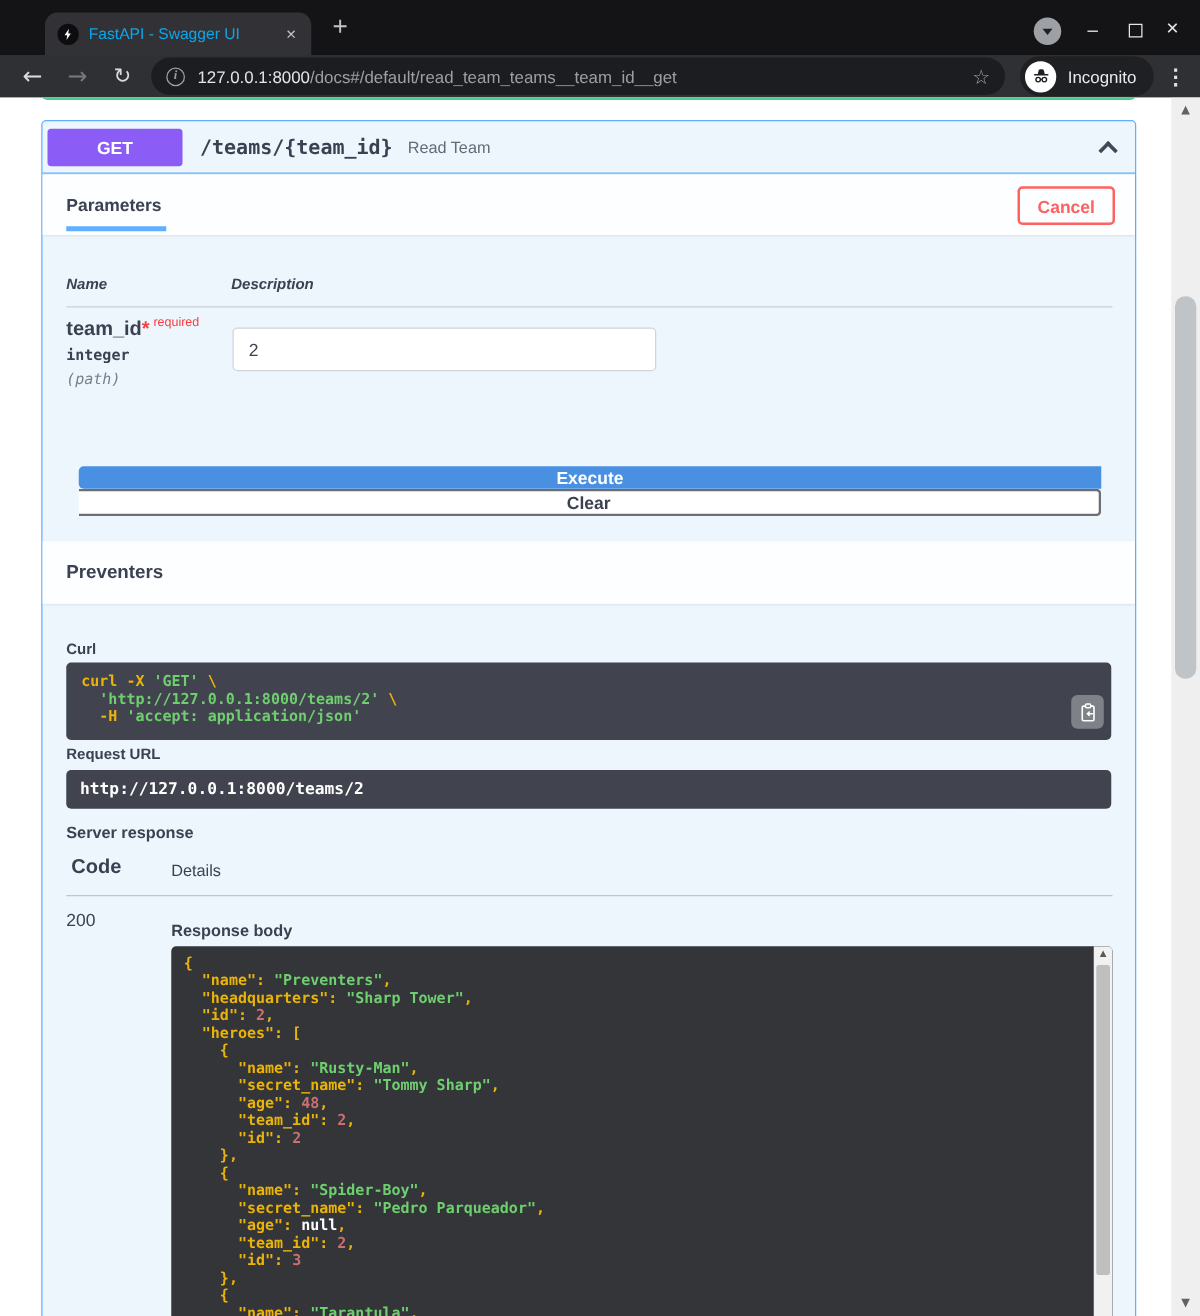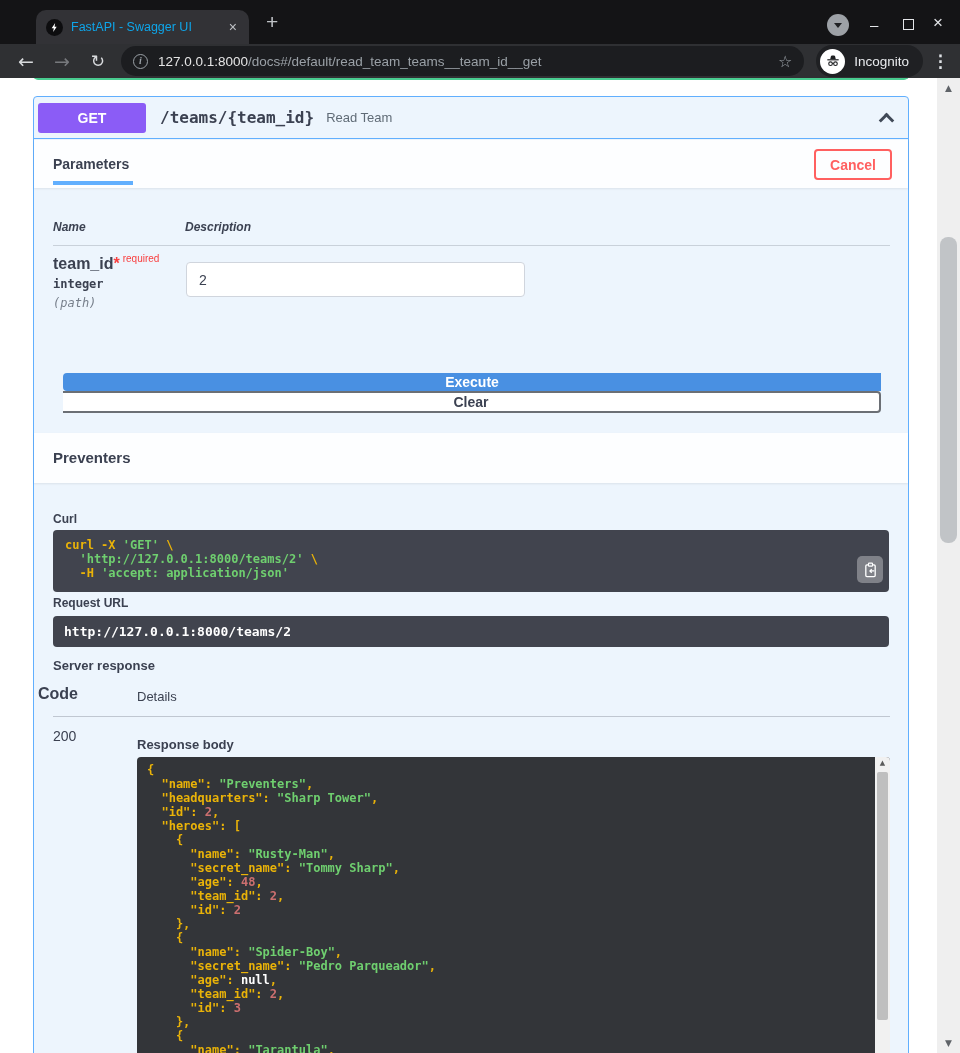--- a/index.html
+++ b/index.html
@@ -239,21 +239,21 @@
           <rect x="5.8" y="1.2" width="4.4" height="3.2" rx="0.8" fill="#8b8e96" stroke="#fff" stroke-width="1.2"></rect>
           <path d="M12 9.5 H7.5 M9.3 7.6 L7.4 9.5 l1.9 1.9" stroke="#fff" fill="none" stroke-width="1.3"></path>
         </svg>
       </button>
     </div>
 
     <span class="ab small-label" style="left:19px;top:499px;">Request URL</span>
     <div class="ab darkblock url-block mono">http://127.0.0.1:8000/teams/2</div>
 
     <span class="ab small-label" style="left:19px;top:561px;font-size:13px;">Server response</span>
-    <span class="ab" style="left:4px;top:588px;font-size:16px;font-weight:bold;">Code</span>
+    <span class="ab" style="left:23px;top:588px;font-size:16px;font-weight:bold;">Code</span>
     <span class="ab" style="left:103px;top:592px;font-size:13px;font-weight:normal;">Details</span>
     <div class="ab hr-line"></div>
 
     <span class="ab" style="left:19px;top:631px;font-size:14px;">200</span>
     <span class="ab" style="left:103px;top:640px;font-size:13px;font-weight:bold;">Response body</span>
 
     <div class="ab resp-block">
       <div class="resp-pre mono">
           <div class="code-line"><span class="tok-k">{</span></div>
           <div class="code-line"><span class="tok-k">  "name": </span><span class="tok-s">"Preventers"</span><span class="tok-k">,</span></div>

